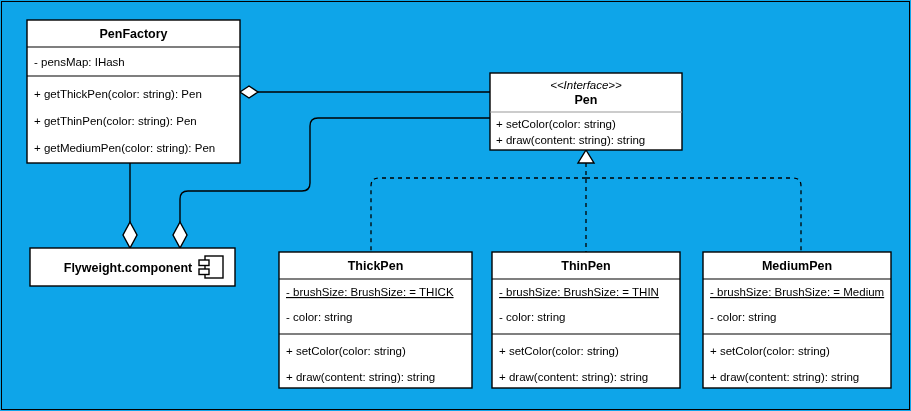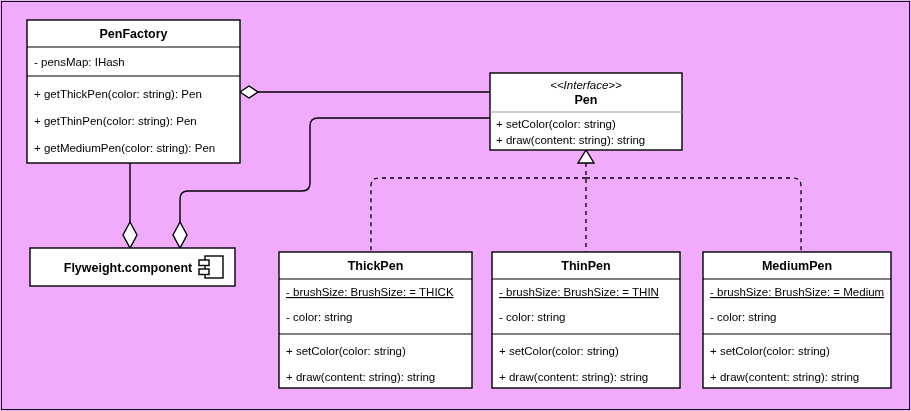--- a/index.html
+++ b/index.html
@@ -8,21 +8,21 @@
     padding: 0;
     background: #ffffff;
   }
   body {
     font-family: "Liberation Sans", sans-serif;
   }
   #canvas {
     position: relative;
     width: 911px;
     height: 411px;
-    background: #f0abfc;
+    background: #0ea5e9;
     overflow: hidden;
   }
   #diagram-svg {
     position: absolute;
     top: 0;
     left: 0;
     width: 911px;
     height: 411px;
   }
   .cls-box-rect {

